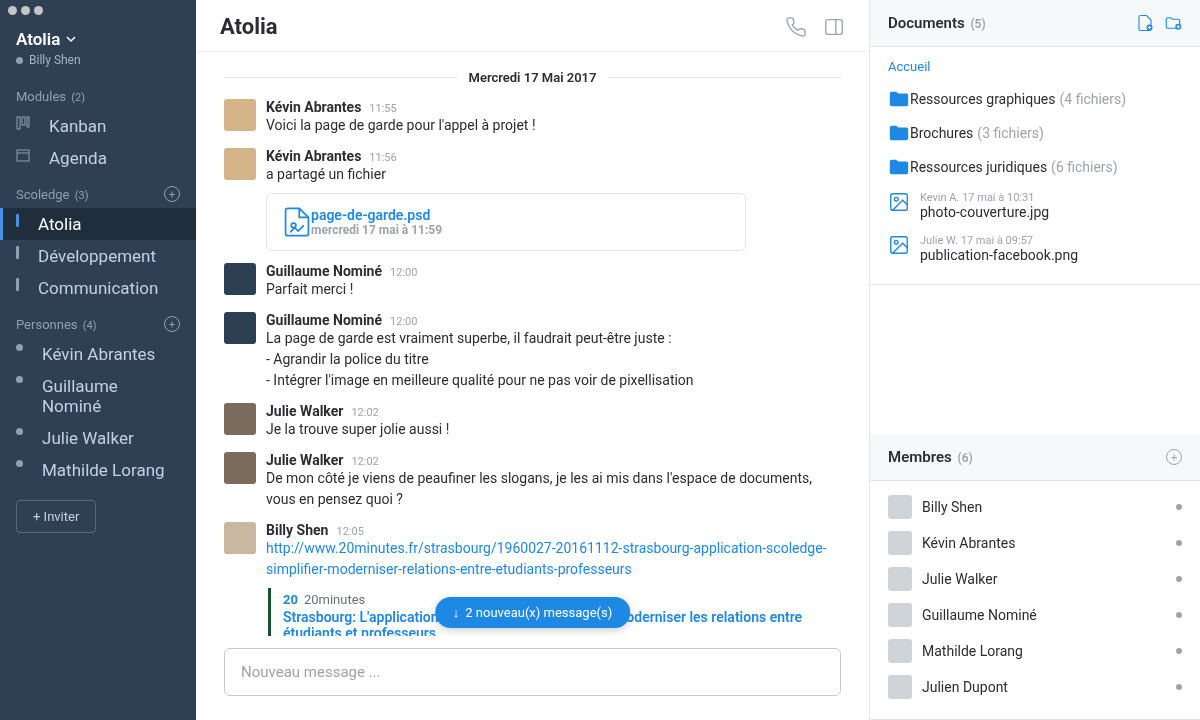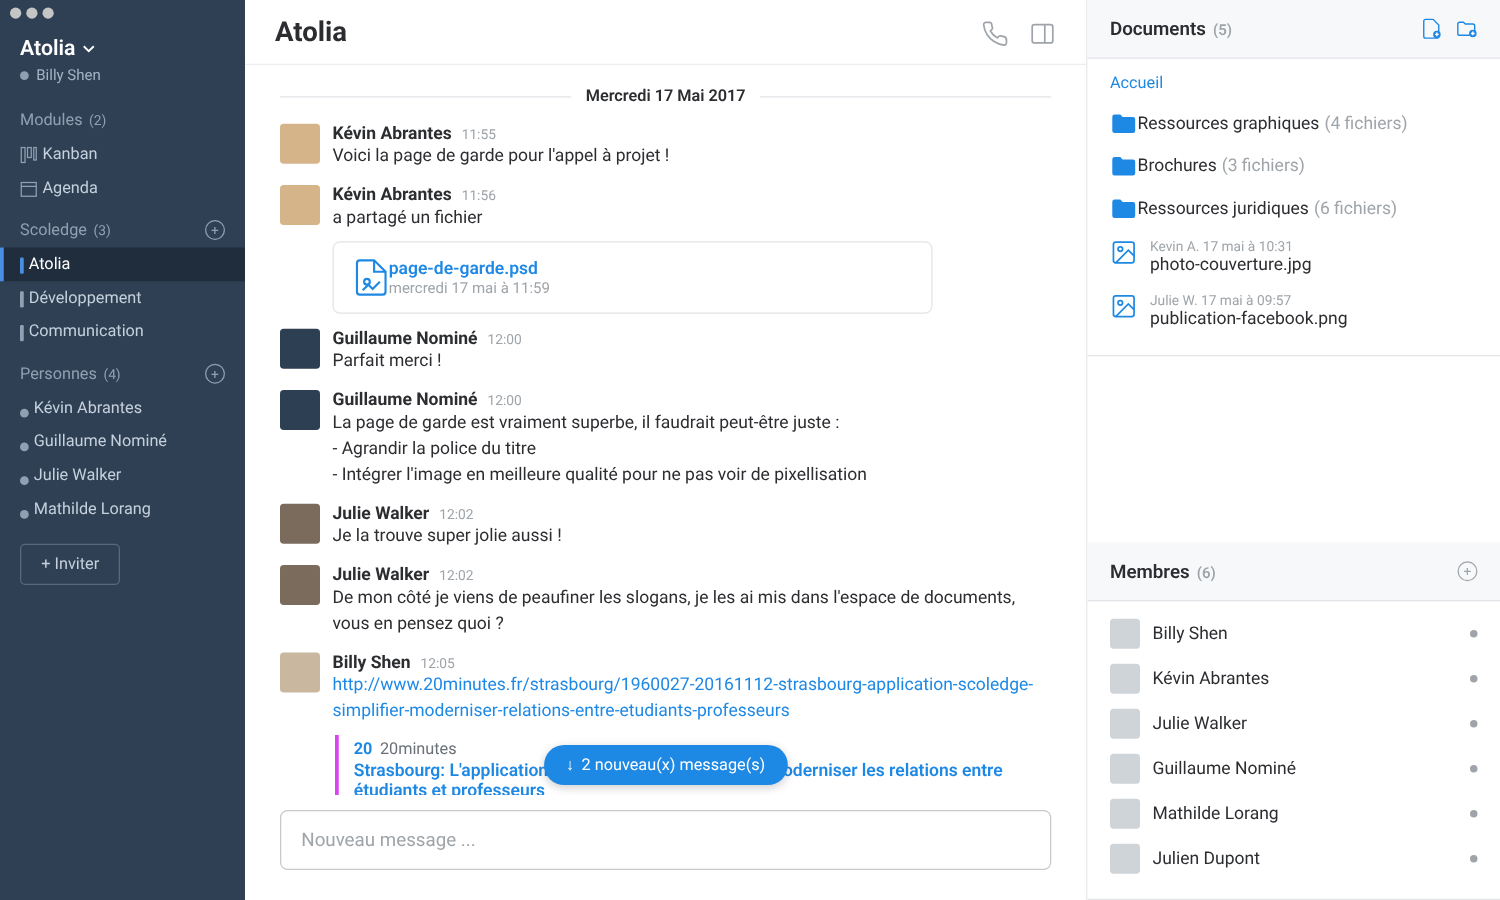--- a/index.html
+++ b/index.html
@@ -8,21 +8,21 @@
 .window-dots { display:flex; gap:4px; padding:6px 8px; }
 .window-dots span { width:9px; height:9px; border-radius:50%; background:#c5c5c5; display:inline-block; }
 .ws-header { padding:8px 16px 10px; }
 .ws-name { font-size:17px; font-weight:600; display:flex; align-items:center; gap:6px; }
 .ws-name svg { width:10px; height:10px; }
 .ws-user { font-size:12px; color:#a4b3c4; display:flex; align-items:center; gap:6px; margin-top:4px; }
 .dot { width:7px; height:7px; border-radius:50%; background:#8fa0b3; display:inline-block; }
 .section-head { display:flex; justify-content:space-between; align-items:center; padding:12px 16px 6px; color:#8fa0b3; font-size:13px; }
 .section-head .count { font-size:11px; margin-left:2px; }
 .add-icon { width:16px; height:16px; border:1px solid #8fa0b3; border-radius:50%; display:flex; align-items:center; justify-content:center; color:#8fa0b3; font-size:11px; cursor:pointer; }
-.nav-item { padding:6px 16px; color:#c5d0dd; display:flex; align-items:flex-end; gap:4px; cursor:pointer; font-size:13px; }
+.nav-item { padding:6px 16px; color:#c5d0dd; display:flex; align-items:flex-start; gap:19px; cursor:pointer; font-size:17px; }
 .nav-item.active { background:#1f2d3d; border-left:3px solid #4a90e2; padding-left:13px; color:#fff; }
 .nav-item .bar { width:3px; height:13px; background:#8fa0b3; border-radius:1px; }
 .nav-item.active .bar { background:#4a90e2; }
 .nav-icon { width:14px; height:14px; display:flex; align-items:center; justify-content:center; }
 .invite-btn { margin:14px 16px; padding:8px 16px; border:1px solid #59697c; background:transparent; color:#c5d0dd; font-size:13px; border-radius:4px; cursor:pointer; width:fit-content; }
 .main { flex:1; display:flex; flex-direction:column; border-right:1px solid #e2e4e7; }
 .main-header { display:flex; justify-content:space-between; align-items:center; padding:14px 24px 12px; border-bottom:1px solid #eee; }
 .main-title { font-size:22px; font-weight:700; color:#2c2d30; }
 .header-icons { display:flex; gap:16px; }
 .hdr-icon { width:22px; height:22px; color:#9ea4a9; cursor:pointer; }
@@ -35,22 +35,22 @@
 .avatar { width:32px; height:32px; border-radius:3px; background:#cfd4d9; flex-shrink:0; background-size:cover; }
 .msg-body { flex:1; font-size:14px; color:#2c2d30; }
 .msg-head { display:flex; align-items:baseline; gap:8px; }
 .msg-head .name { font-weight:700; font-size:14px; }
 .msg-head .time { font-size:11px; color:#9ea4a9; }
 .msg-text { line-height:1.5; }
 .msg-text a { color:#1e88e5; text-decoration:none; }
 .file-card { margin-top:8px; border:1px solid #e2e4e7; border-radius:6px; padding:12px 16px; display:flex; align-items:center; max-width:480px; }
 .file-icon { width:28px; height:32px; color:#1e88e5; }
 .file-name { color:#1e88e5; font-weight:600; font-size:14px; }
-.file-sub { color:#9ea4a9; font-size:12px; }
-.link-preview { border-left:3px solid #d946ef; margin:8px 0 0 2px; padding:4px 12px; }
+.file-sub { color:#9ea4a9; font-size:12px;font-weight:bold; }
+.link-preview { border-left:3px solid #14532d; margin:8px 0 0 2px; padding:4px 12px; }
 .link-src { display:flex; align-items:center; gap:6px; color:#6b7177; font-size:13px; margin-bottom:2px; }
 .link-title { color:#1e88e5; font-weight:600; font-size:14px; }
 .newmsg-pill { position:absolute; left:50%; transform:translateX(-50%); bottom:8px; background:#1e88e5; color:#fff; font-size:13px; padding:8px 18px; border-radius:20px; box-shadow:0 2px 8px rgba(0,0,0,0.2); display:flex; align-items:center; gap:6px; cursor:pointer; }
 .compose { padding:12px 28px 24px; }
 .compose input { width:100%; padding:14px 16px; border:1px solid #c5c9cc; border-radius:6px; font-size:15px; color:#6b7177; }
 .compose input::placeholder { color:#9ea4a9; }
 .right { width:330px; display:flex; flex-direction:column; background:#fff; }
 .panel { border-bottom:1px solid #e2e4e7; }
 .panel-head { display:flex; justify-content:space-between; align-items:center; padding:14px 18px; background:#f7f8f9; border-bottom:1px solid #e2e4e7; }
 .panel-title { font-size:15px; font-weight:600; color:#2c2d30; }

